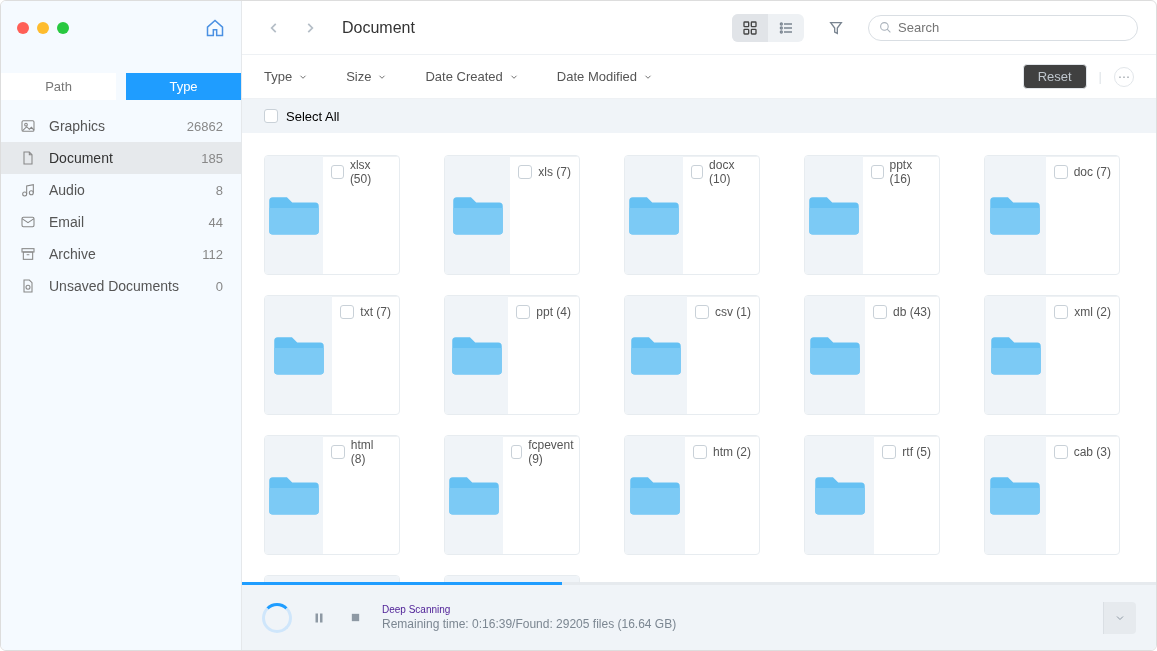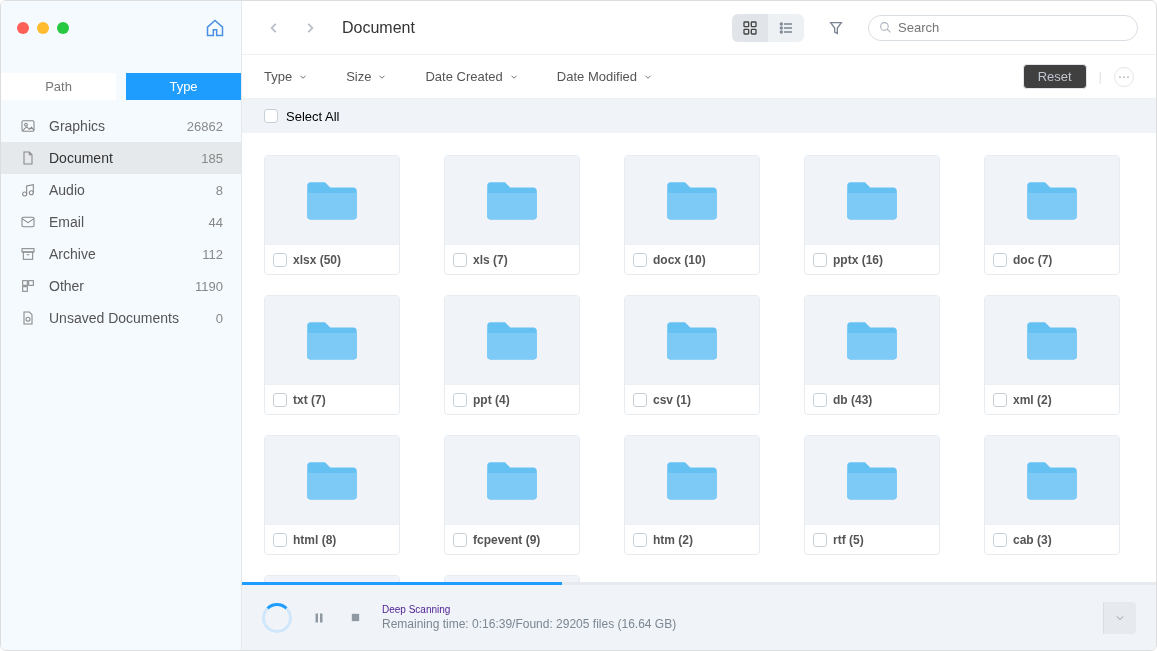--- a/index.html
+++ b/index.html
@@ -39,21 +39,21 @@
 .filterbar .drop { display: inline-flex; align-items: center; gap: 6px; cursor: pointer; }
 .filterbar .right { margin-left: auto; display: flex; align-items: center; gap: 12px; }
 .resetbtn { border: 1px solid #e2e6ea; background: #404040; color: #bfc6cd; border-radius: 4px; padding: 4px 14px; font-size: 13px; cursor: pointer; }
 .morebtn { width: 20px; height: 20px; border: 1px solid #e2e6ea; border-radius: 50%; display: inline-flex; align-items: center; justify-content: center; color: #9aa0a7; cursor: pointer; font-size: 12px;}
 
 .selectall { height: 34px; background: #f0f4f8; display: flex; align-items: center; gap: 8px; padding: 0 22px; font-size: 13px; }
 .chk { width: 14px; height: 14px; border: 1px solid #c9d1d8; border-radius: 3px; background: #fff; display: inline-block; }
 
 .grid-wrap { flex: 1; overflow: auto; padding: 22px; }
 .grid { display: grid; grid-template-columns: repeat(5, 160px); gap: 20px; }
-.card { border: 1px solid #e7ecf0; border-radius: 4px; width: 136px; height: 120px; display: flex; flex-direction: column; overflow: hidden; cursor: pointer; font-weight: bold; }
+.card { border: 1px solid #e7ecf0; border-radius: 4px; width: 136px; height: 120px; display: flex; overflow: hidden; cursor: pointer; }
 .card .thumb { flex: 1; background: #f0f4f8; display: flex; align-items: center; justify-content: center; }
 .card .footer { height: 30px; display: flex; align-items: center; gap: 6px; padding: 0 8px; font-size: 12px; color: #555; border-top: 1px solid #eef1f4; }
 .progbar { height: 3px; background: #e6eaee; position: relative; }
 .progbar .fill { position: absolute; left: 0; top: 0; bottom: 0; width: 35%; background: #1f9dff; }
 
 .statusbar { height: 65px; background: #f0f4f8; display: flex; align-items: center; padding: 0 20px; gap: 18px; }
 .spinner { width: 30px; height: 30px; border: 3px solid #cfe6fb; border-top-color: #1f9dff; border-radius: 50%; }
 .ctrl { display: inline-flex; align-items: center; justify-content: center; color: #8e99a4; width: 18px; height: 18px; cursor: pointer; }
 .status-text .t1 { font-size: 10px; font-weight: 400; color: #4c1d95; }
 .status-text .t2 { font-size: 12px; color: #7c8792; margin-top: 2px; }
@@ -133,31 +133,20 @@
           <div class="cat-item">
             <span class="ico">
               <svg width="16" height="16" viewBox="0 0 24 24" fill="none" stroke="currentColor" stroke-width="1.6">
                 <rect x="3" y="4" width="18" height="5"></rect>
                 <rect x="5" y="9" width="14" height="11"></rect>
                 <line x1="10" y1="13" x2="14" y2="13"></line>
               </svg>
             </span>
             <span>Archive</span>
             <span class="count">112</span>
-          </div>
-          <div class="cat-item">
-            <span class="ico">
-              <svg width="16" height="16" viewBox="0 0 24 24" fill="none" stroke="currentColor" stroke-width="1.6">
-                <rect x="4" y="4" width="7" height="7"></rect>
-                <rect x="13" y="4" width="7" height="7"></rect>
-                <rect x="4" y="13" width="7" height="7"></rect>
-              </svg>
-            </span>
-            <span>Other</span>
-            <span class="count">1190</span>
           </div>
           <div class="cat-item">
             <span class="ico">
               <svg width="16" height="16" viewBox="0 0 24 24" fill="none" stroke="currentColor" stroke-width="1.6">
                 <path d="M6 3 H14 L18 7 V21 H6 Z"></path>
                 <circle cx="12" cy="14" r="3"></circle>
               </svg>
             </span>
             <span>Unsaved Documents</span>
             <span class="count">0</span>

